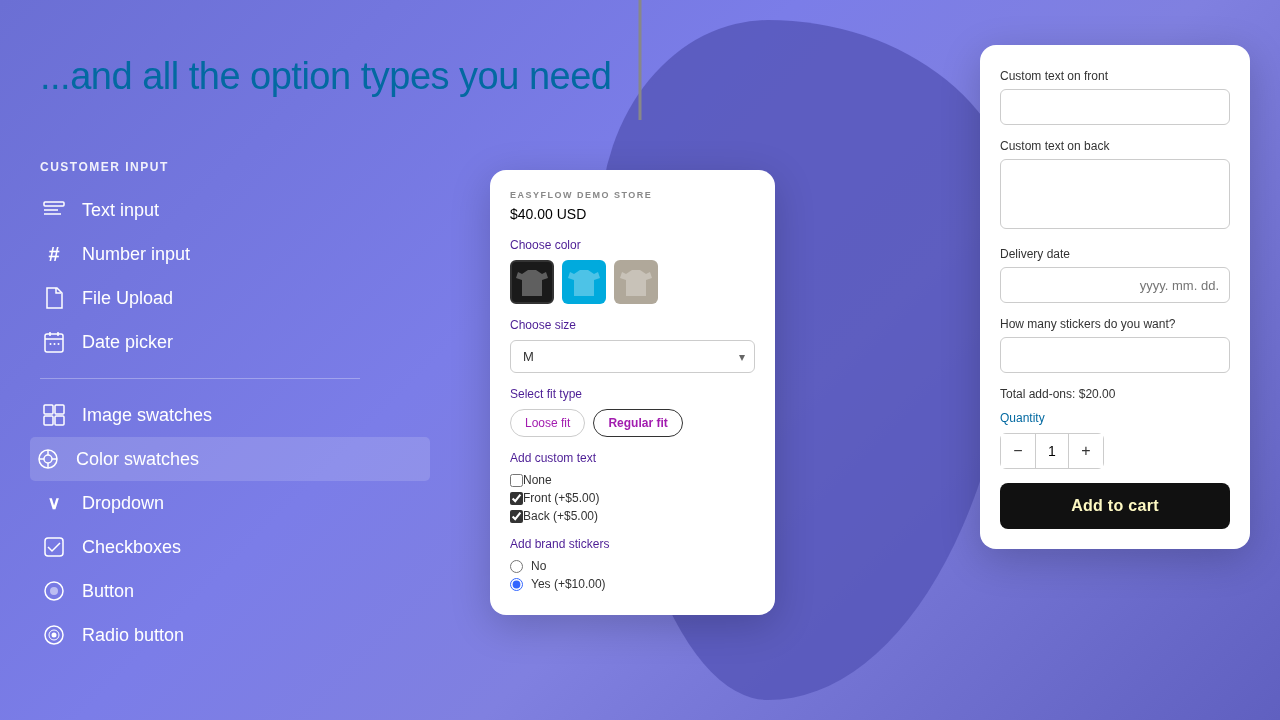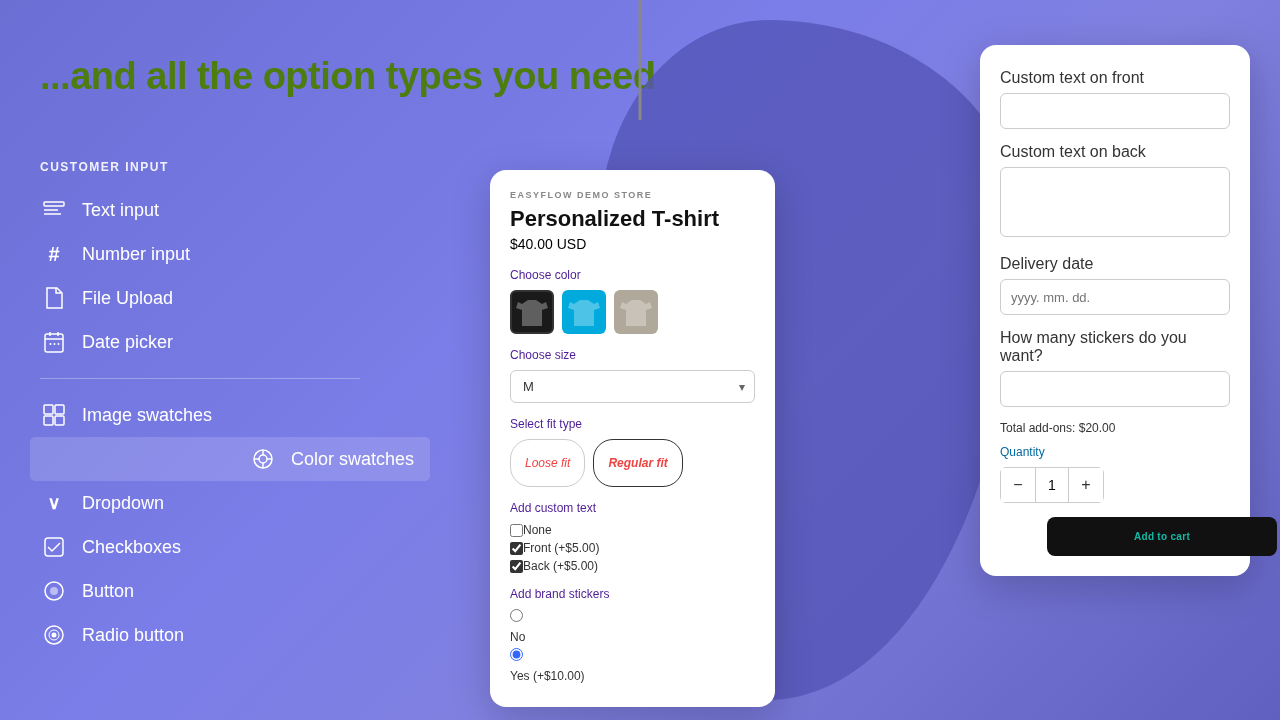--- a/index.html
+++ b/index.html
@@ -40,23 +40,23 @@
       background: #888;
       transform: translateX(-50%);
       z-index: 2;
     }
 
     
     .headline {
       position: absolute;
       top: 55px;
       left: 40px;
-      color: #4d7c0f;
+      color: #0369a1;
       font-size: 38px;
-      font-weight: 700;
+      font-weight: 400;
       letter-spacing: -0.5px;
     }
 
     
     .sidebar {
       position: absolute;
       top: 140px;
       left: 40px;
       width: 380px;
     }
@@ -183,28 +183,27 @@
       color: #666;
       font-size: 12px;
     }
 
     .fit-buttons {
       display: flex;
       gap: 8px;
       margin-bottom: 14px;
     }
     .fit-btn {
-      padding: 16px 14px;
+      padding: 6px 14px;
       border: 1px solid #ccc;
       border-radius: 20px;
       font-size: 12px;
       background: white;
       cursor: pointer;
-      color: #ef4444;
-      font-style: italic;
+      color: #a21caf;
     }
     .fit-btn.active {
       border-color: #333;
       font-weight: 600;
     }
 
     .custom-text-section { margin-bottom: 14px; }
     .checkbox-item {
       display: flex;
       align-items: center;
@@ -213,47 +212,46 @@
       margin-bottom: 4px;
     }
     .checkbox-item input[type="checkbox"] {
       accent-color: #333;
       width: 13px;
       height: 13px;
     }
 
     .radio-item {
       display: flex;
-      align-items: flex-start;
+      align-items: flex-end;
       gap: 8px;
       font-size: 12px;
       color: #333;
       margin-bottom: 4px;
-      flex-direction: column;
     }
     .radio-item input[type="radio"] {
       accent-color: #3366ff;
       width: 13px;
       height: 13px;
     }
 
     
     .right-panel {
       position: absolute;
       right: 30px;
       top: 45px;
       width: 270px;
       background: white;
       border-radius: 16px;
       padding: 24px 20px 20px;
       box-shadow: 0 10px 40px rgba(0,0,0,0.2);
       z-index: 10;
     }
     .field-label {
-      font-size: 16px;
+      font-size: 12px;
       font-weight: 500;
       color: #333;
       margin-bottom: 6px;
     }
     .text-input {
       width: 100%;
       border: 1px solid #ccc;
       border-radius: 6px;
       padding: 8px 10px;
       font-size: 13px;
@@ -275,20 +273,21 @@
     .date-input {
       width: 100%;
       border: 1px solid #ccc;
       border-radius: 6px;
       padding: 8px 10px;
       font-size: 13px;
       margin-bottom: 14px;
       height: 36px;
       outline: none;
       color: #555;
+      text-align: right;
     }
     .number-input {
       width: 100%;
       border: 1px solid #ccc;
       border-radius: 6px;
       padding: 8px 10px;
       font-size: 13px;
       margin-bottom: 14px;
       height: 36px;
       outline: none;
@@ -328,38 +327,36 @@
       text-align: center;
       font-size: 14px;
       border-left: 1px solid #ccc;
       border-right: 1px solid #ccc;
       height: 34px;
       line-height: 34px;
     }
     .add-to-cart-btn {
       width: 100%;
       background: #111;
-      color: #14b8a6;
+      color: #fef9c3;
       border: none;
       border-radius: 8px;
       padding: 14px;
-      font-size: 10px;
+      font-size: 16px;
       font-weight: 600;
       cursor: pointer;
       letter-spacing: 0.3px;
-      margin-left: 47px;
     }
 
     
     .sidebar-item.highlighted {
       background: rgba(255,255,255,0.15);
       border-radius: 5px;
-      padding: 8px 16px;
+      padding: 8px 4px;
       margin: 0 -10px;
-      justify-content: flex-end;
     }
   </style>
 </head>
 <body>
 
 <div class="headline">...and all the option types you need</div>
 
 <div class="hanger-line"></div>
 <div class="bg-tshirt">
   <div class="bg-tshirt-shape"></div>
@@ -471,21 +468,20 @@
         <circle cx="11" cy="11" r="5" stroke="white" stroke-width="1" fill="none"></circle>
         <circle cx="11" cy="11" r="2.5" fill="white"></circle>
       </svg>
     </div>
     <span>Radio button</span>
   </div>
 </div>
 
 <div class="product-card">
   <div class="store-label">EASYFLOW DEMO STORE</div>
-  <div class="product-title">Personalized T-shirt</div>
   <div class="product-price">$40.00 USD</div>
 
   <div class="option-label">Choose color</div>
   <div class="color-swatches">
     <div class="color-swatch swatch-black active">
       <svg class="tshirt-icon" viewBox="0 0 32 28" fill="#fff" opacity="0.3">
         <path d="M12 2 L6 6 L2 4 L0 10 L6 12 L6 28 L26 28 L26 12 L32 10 L30 4 L26 6 L20 2 Z"></path>
       </svg>
     </div>
     <div class="color-swatch swatch-blue">

